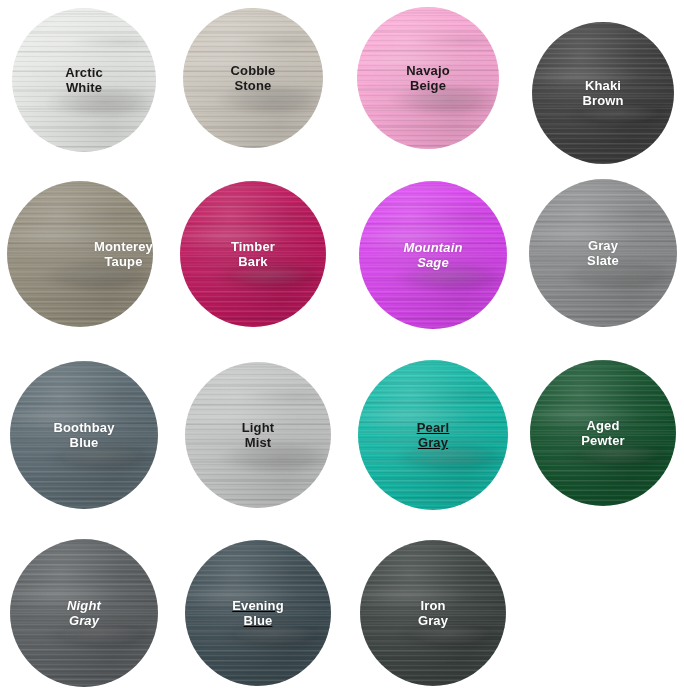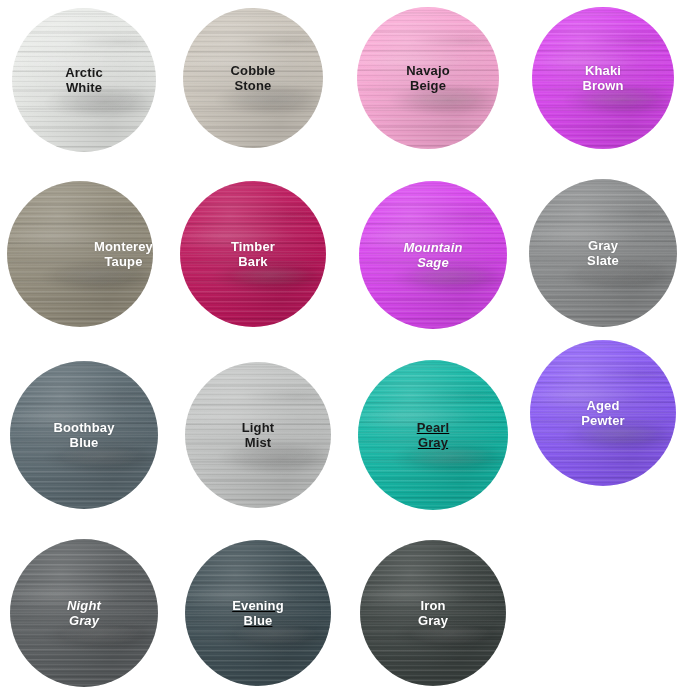--- a/index.html
+++ b/index.html
@@ -126,21 +126,21 @@
 Stone</div>
     </div>
     <div class="swatch" style="left: 357px; top: 7px; width: 142px; height: 142px; background: #f9a8d4;">
       <div class="grain-fine"></div>
       <div class="grain-mid"></div>
       <div class="grain-knot"></div>
       <div class="grain-shade"></div>
       <div class="swatch-label label-dark">Navajo
 Beige</div>
     </div>
-    <div class="swatch" style="left: 532px; top: 7px; width: 142px; height: 142px; background: #d946ef;">
+    <div class="swatch" style="left: 532px; top: 22px; width: 142px; height: 142px; background: #404040;">
       <div class="grain-fine"></div>
       <div class="grain-mid"></div>
       <div class="grain-knot"></div>
       <div class="grain-shade"></div>
       <div class="swatch-label label-light">Khaki
 Brown</div>
     </div>
     <div class="swatch" style="left: 7px; top: 181px; width: 146px; height: 146px; background: rgb(149, 143, 126); justify-content: flex-end;">
       <div class="grain-fine"></div>
       <div class="grain-mid"></div>
@@ -190,21 +190,21 @@
 Mist</div>
     </div>
     <div class="swatch" style="left: 358px; top: 360px; width: 150px; height: 150px; background: #14b8a6; text-decoration: underline;">
       <div class="grain-fine"></div>
       <div class="grain-mid"></div>
       <div class="grain-knot"></div>
       <div class="grain-shade"></div>
       <div class="swatch-label label-dark">Pearl
 Gray</div>
     </div>
-    <div class="swatch" style="left: 530px; top: 340px; width: 146px; height: 146px; background: #8b5cf6;">
+    <div class="swatch" style="left: 530px; top: 360px; width: 146px; height: 146px; background: #14532d;">
       <div class="grain-fine"></div>
       <div class="grain-mid"></div>
       <div class="grain-knot"></div>
       <div class="grain-shade"></div>
       <div class="swatch-label label-light">Aged
 Pewter</div>
     </div>
     <div class="swatch" style="left: 10px; top: 539px; width: 148px; height: 148px; background: rgb(92, 96, 98); font-style: italic;">
       <div class="grain-fine"></div>
       <div class="grain-mid"></div>

